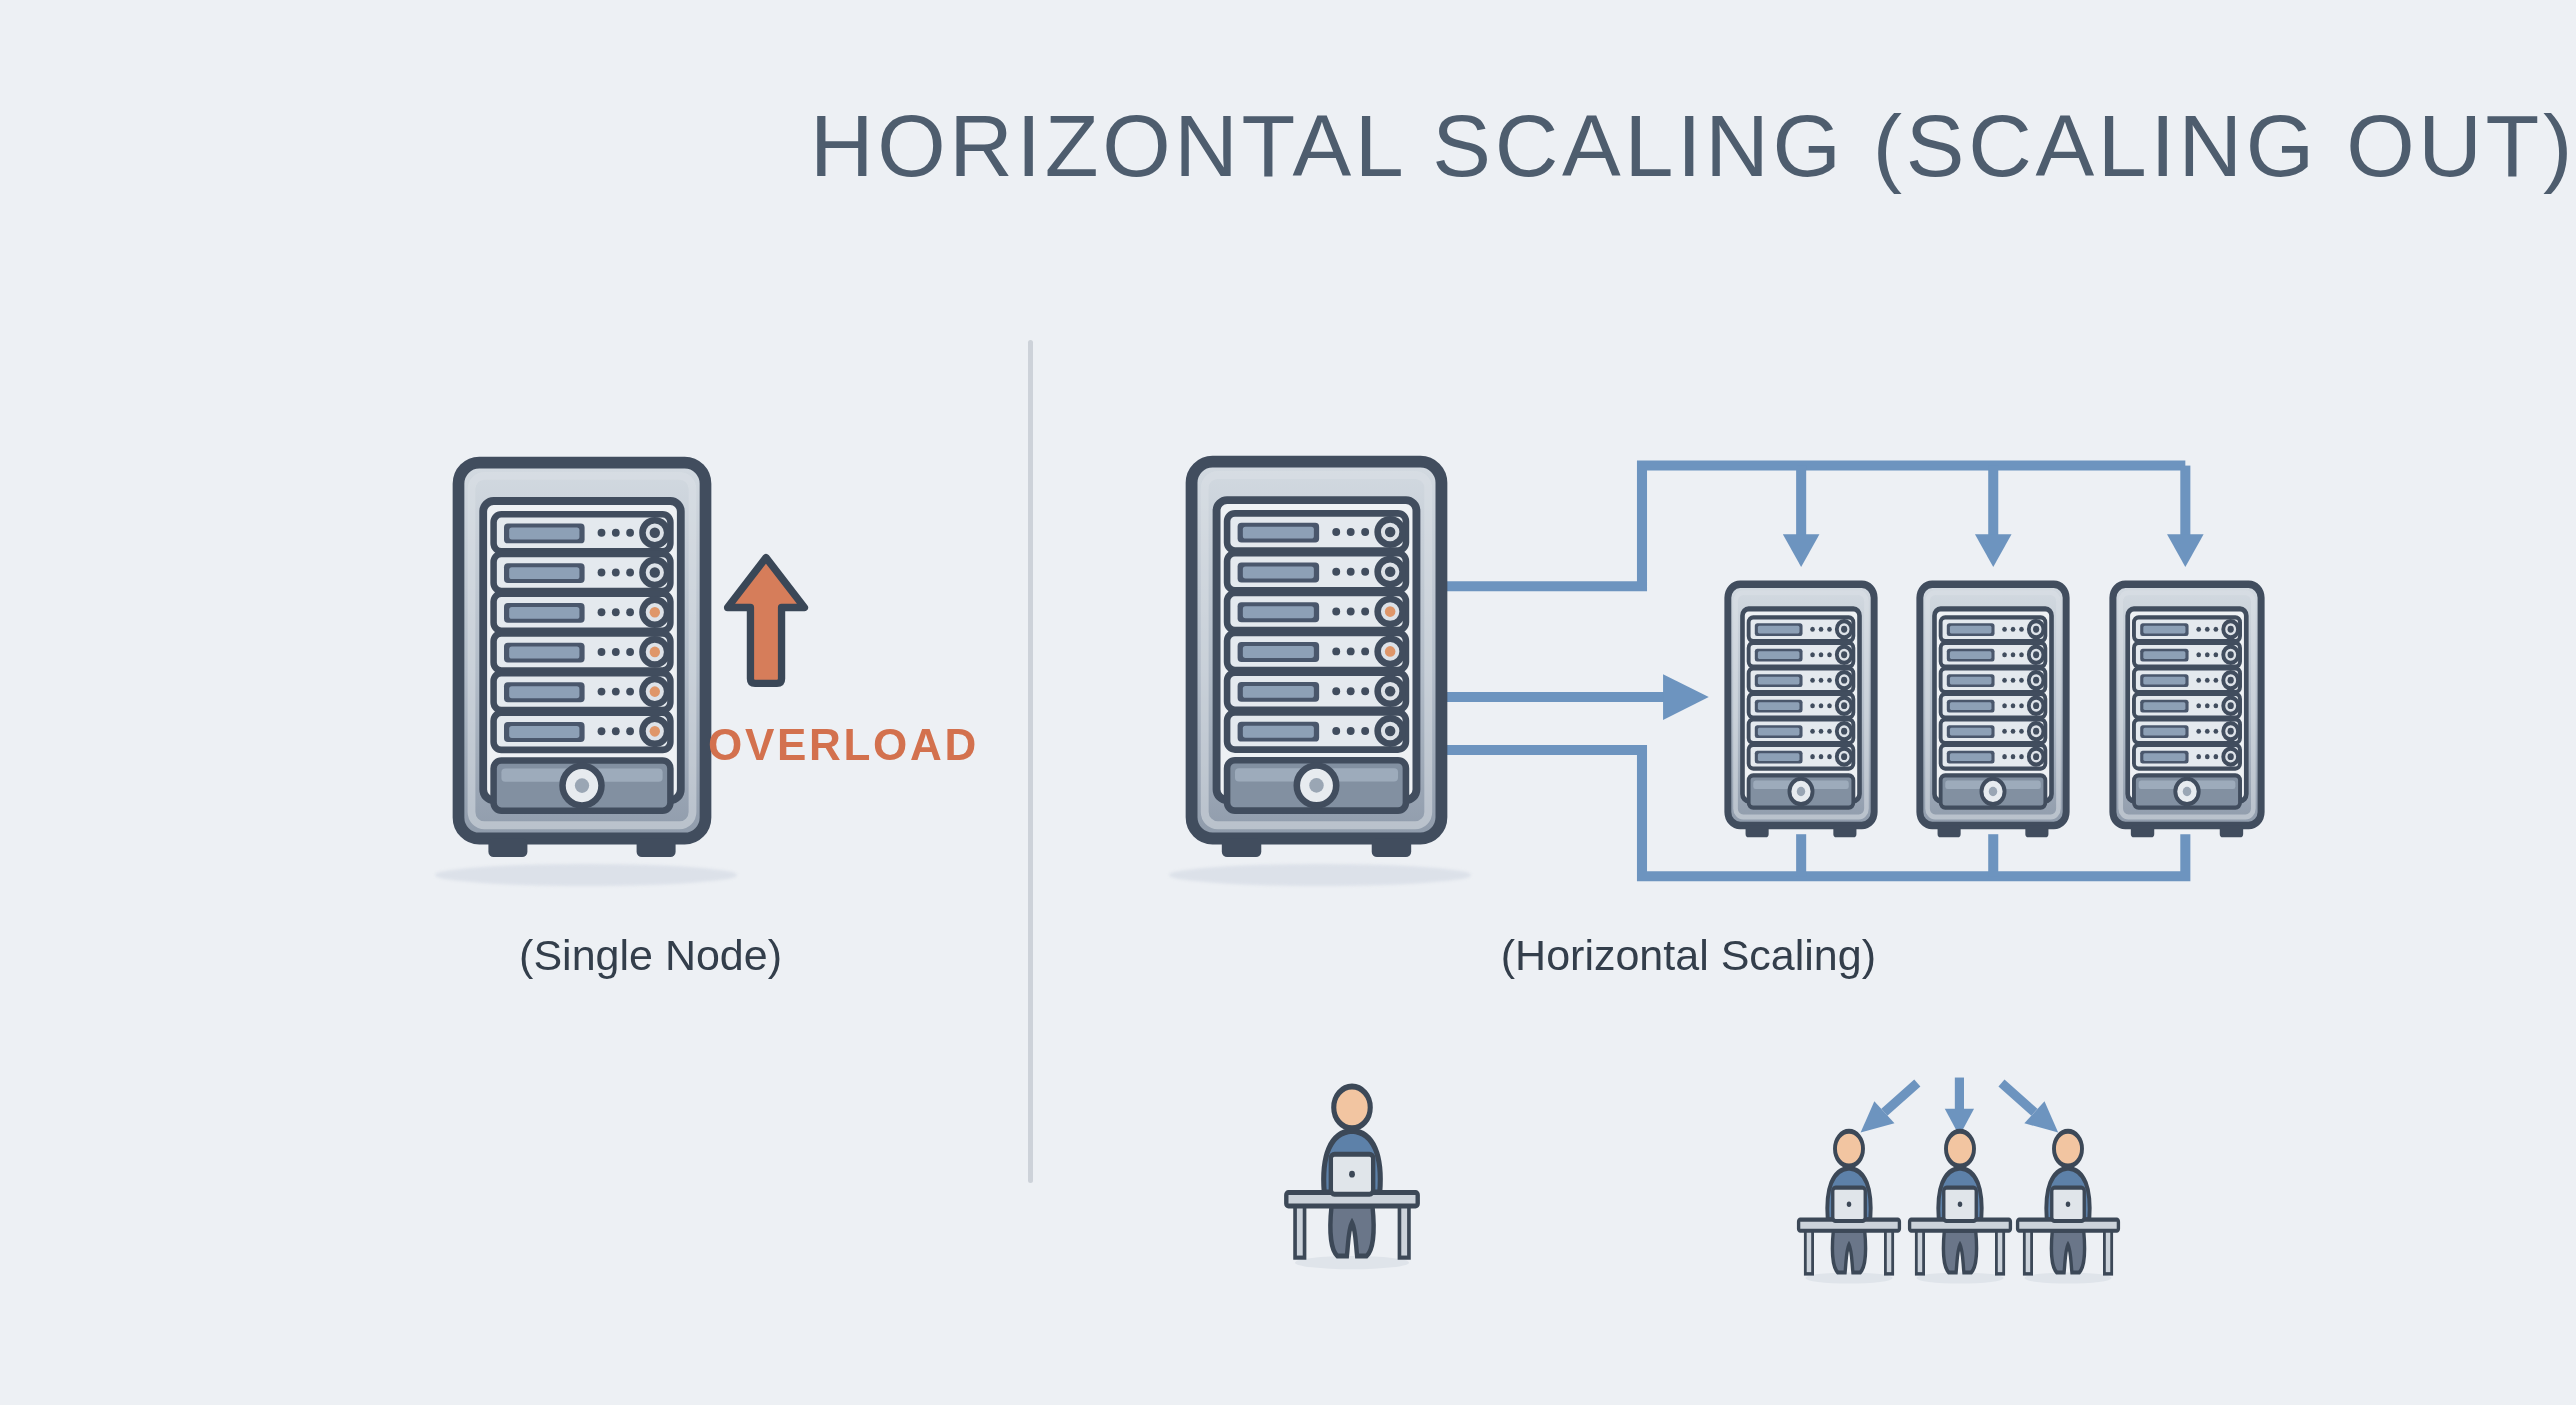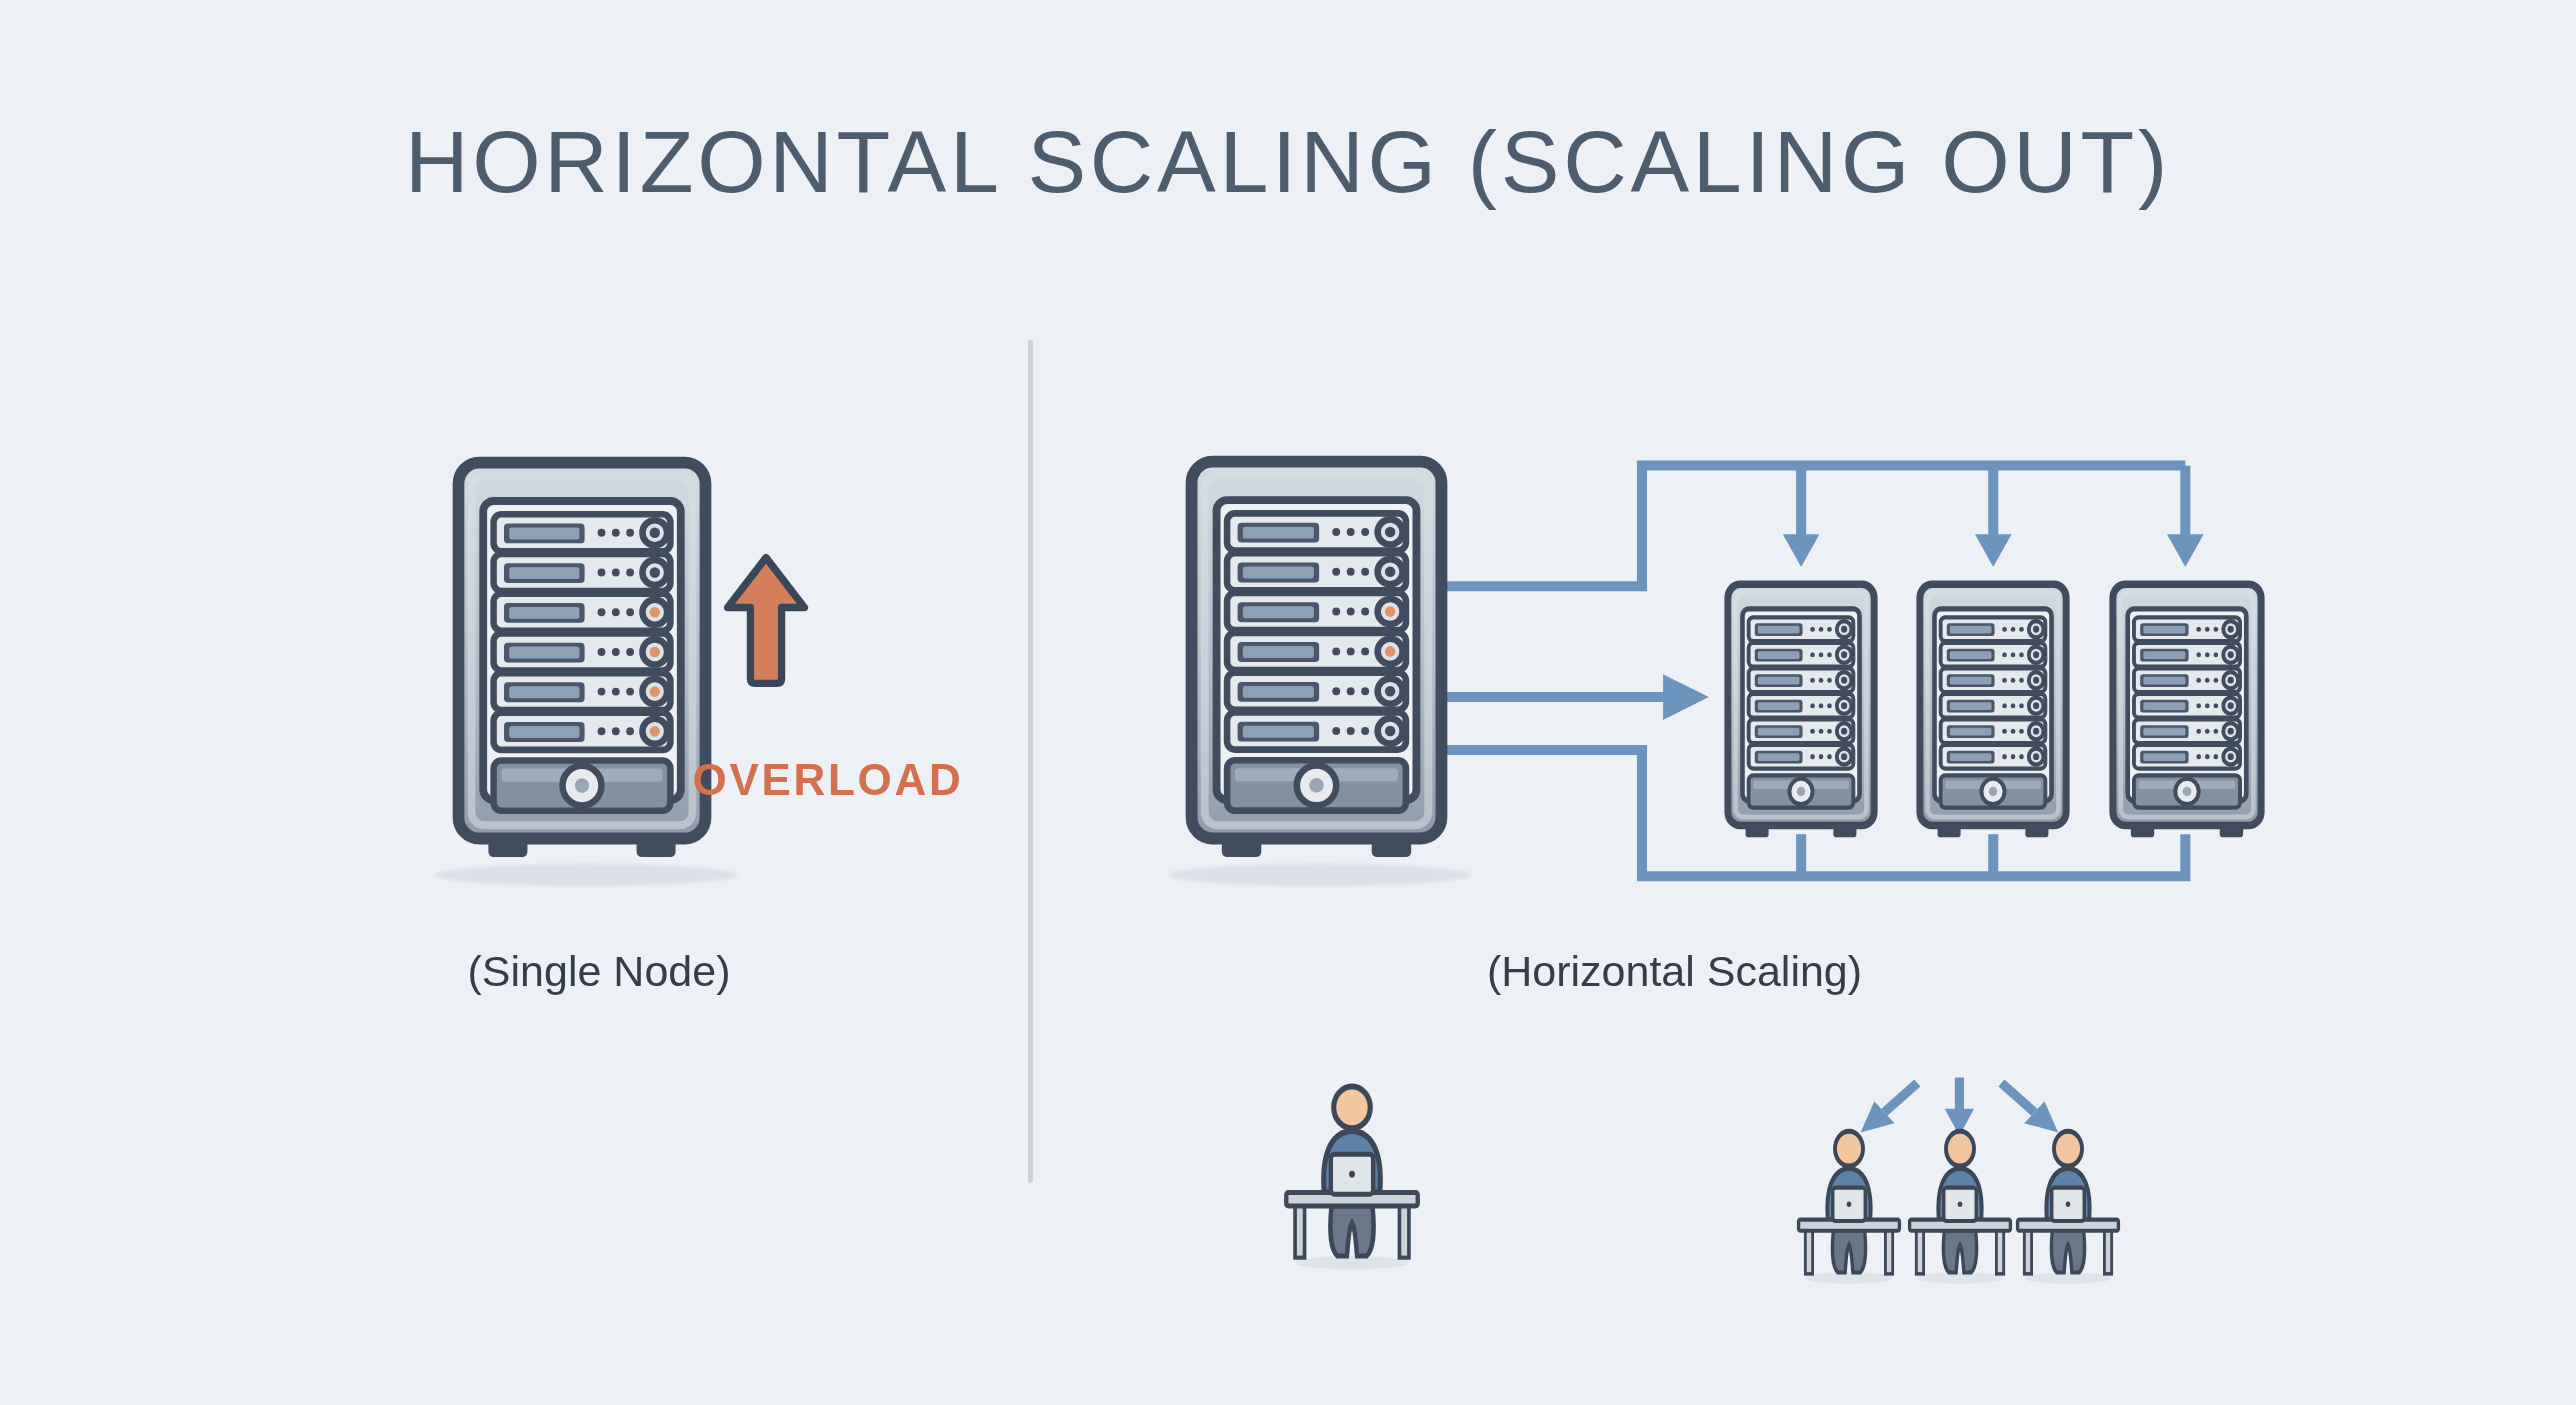--- a/index.html
+++ b/index.html
@@ -2,35 +2,35 @@
 <html style="font-size:14.6px"><head>
 <meta charset="utf-8">
 <style>
   html,body{margin:0;padding:0;}
   body{font-family:"Liberation Sans", sans-serif; background:#e7eaee;}
   #canvas{
     position:relative; width:2576px; height:1405px; overflow:hidden;
     background:#edf0f4;
   }
   .abs{position:absolute;}
-  .txt{position:absolute; text-align:center; color:#333e4b; font-weight:500;margin-top:16px;}
+  .txt{position:absolute; text-align:right; color:#333e4b; font-weight:500;}
   #title{
     left:0; top:95px; width:2576px; font-size:88px; letter-spacing:3.7px;
     color:#4e5d6e; font-weight:500;
   }
   #divider{
     left:1028px; top:340px; width:4.6px; height:843px;
     background:#cdd2d9; border-radius:2.7px;
   }
   .shadow{
     position:absolute; border-radius:50%;
     background:#dce1e9; filter:blur(1.8px);
   }
   #overload-label{
-    left:677px; top:739px; width:302px; font-size:44px; font-weight:600;
+    left:677px; top:720px; width:302px; font-size:44px; font-weight:600;
     letter-spacing:2.7px; color:#d3714e;
   }
   #before-caption{left:416px; top:929px; width:366px; font-size:46px; line-height:1.22;}
   #before-caption .l2{font-size:43px;}
   #after-caption{left:1473px; top:929px; width:403px; font-size:46px; line-height:1.22;}
   #after-caption .l2{font-size:43px;}
   #additional-nodes-label{left:1632px; top:384px; width:457px; font-size:38px; letter-spacing:1.8px;}
   #load-balancing-label{left:1432px; top:600px; width:274px; font-size:37px; line-height:1.2;}
 
   

